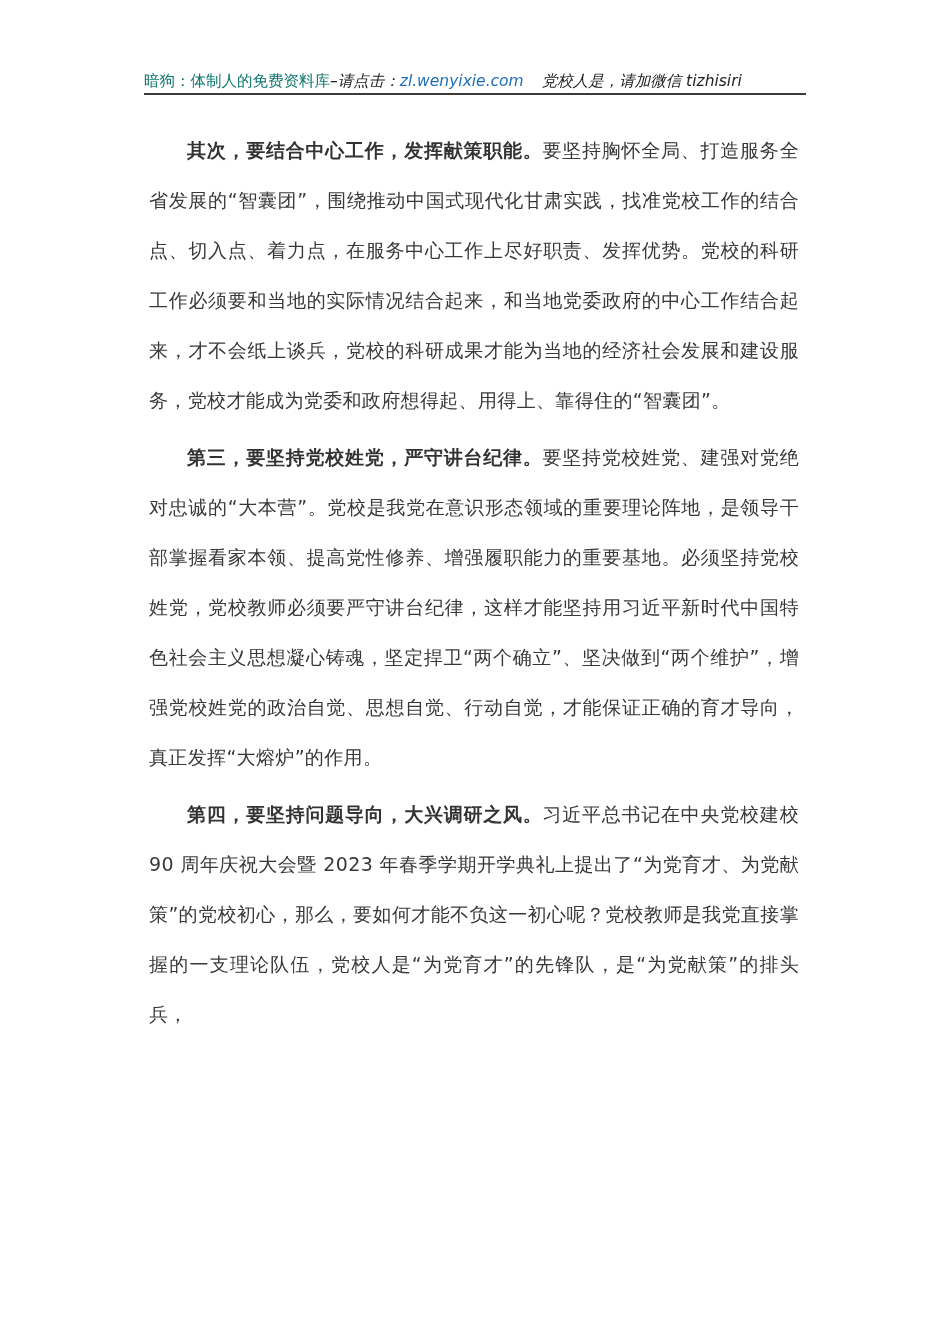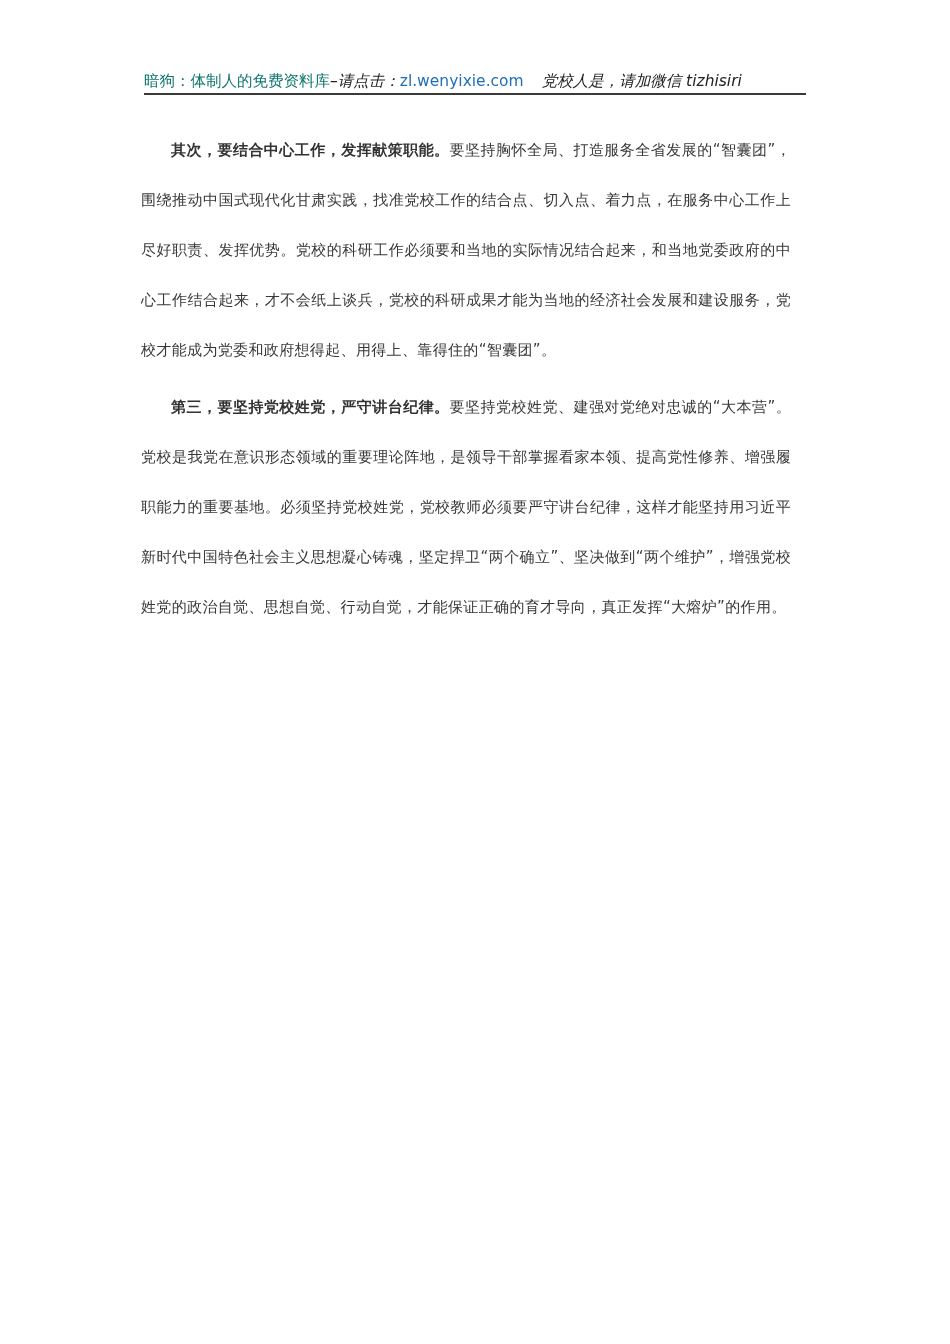--- a/index.html
+++ b/index.html
@@ -21,37 +21,37 @@
       width: 662px;
       height: 22px;
       font-size: 15.5px;
       line-height: 22px;
       white-space: nowrap;
       color: #222222;
       letter-spacing: 0px;
     }
     .page-header .hdr-red { color: #0f766e; }
     .page-header .hdr-black { color: #222222; font-style: italic; }
-    .page-header .hdr-link { color: #1f6fb8; text-decoration: none; }
+    .page-header .hdr-link { color: #1f6fb8; text-decoration: none; font-style: italic; }
     .page-header .hdr-gap { display: inline-block; width: 18px; }
     .header-rule {
       position: absolute;
       left: 144px;
       top: 93px;
       width: 662px;
       height: 2px;
       background: #3a3a3a;
     }
     .content {
       position: absolute;
-      left: 141px;
+      left: 149px;
       top: 125px;
       width: 650px;
       color: #383838;
-      font-size: 15px;
+      font-size: 19px;
       line-height: 50px;
       letter-spacing: 0.35px;
     }
     .para {
       margin: 0 0 7px 0;
       text-indent: 2em;
       text-align: justify;
       word-break: break-all;
     }
     .para .lead {
@@ -63,13 +63,14 @@
 <body>
 
 <div class="page-header">
   <span class="hdr-red">暗狗：体制人的免费资料库</span><span class="hdr-black">–请点击：</span><a class="hdr-link">zl.wenyixie.com</a><span class="hdr-gap"></span><span class="hdr-black">党校人是，请加微信 tizhisiri</span>
 </div>
 <div class="header-rule"></div>
 
 <div class="content">
   <p class="para"><span class="lead">其次，要结合中心工作，发挥献策职能。</span><span>要坚持胸怀全局、打造服务全省发展的“智囊团”，围绕推动中国式现代化甘肃实践，找准党校工作的结合点、切入点、着力点，在服务中心工作上尽好职责、发挥优势。党校的科研工作必须要和当地的实际情况结合起来，和当地党委政府的中心工作结合起来，才不会纸上谈兵，党校的科研成果才能为当地的经济社会发展和建设服务，党校才能成为党委和政府想得起、用得上、靠得住的“智囊团”。</span></p>
   <p class="para"><span class="lead">第三，要坚持党校姓党，严守讲台纪律。</span><span>要坚持党校姓党、建强对党绝对忠诚的“大本营”。党校是我党在意识形态领域的重要理论阵地，是领导干部掌握看家本领、提高党性修养、增强履职能力的重要基地。必须坚持党校姓党，党校教师必须要严守讲台纪律，这样才能坚持用习近平新时代中国特色社会主义思想凝心铸魂，坚定捍卫“两个确立”、坚决做到“两个维护”，增强党校姓党的政治自觉、思想自觉、行动自觉，才能保证正确的育才导向，真正发挥“大熔炉”的作用。</span></p>
+  <p class="para"><span class="lead">第四，要坚持问题导向，大兴调研之风。</span><span>习近平总书记在中央党校建校 90 周年庆祝大会暨 2023 年春季学期开学典礼上提出了“为党育才、为党献策”的党校初心，那么，要如何才能不负这一初心呢？党校教师是我党直接掌握的一支理论队伍，党校人是“为党育才”的先锋队，是“为党献策”的排头兵，</span></p>
 </div>
 
 </body></html>

